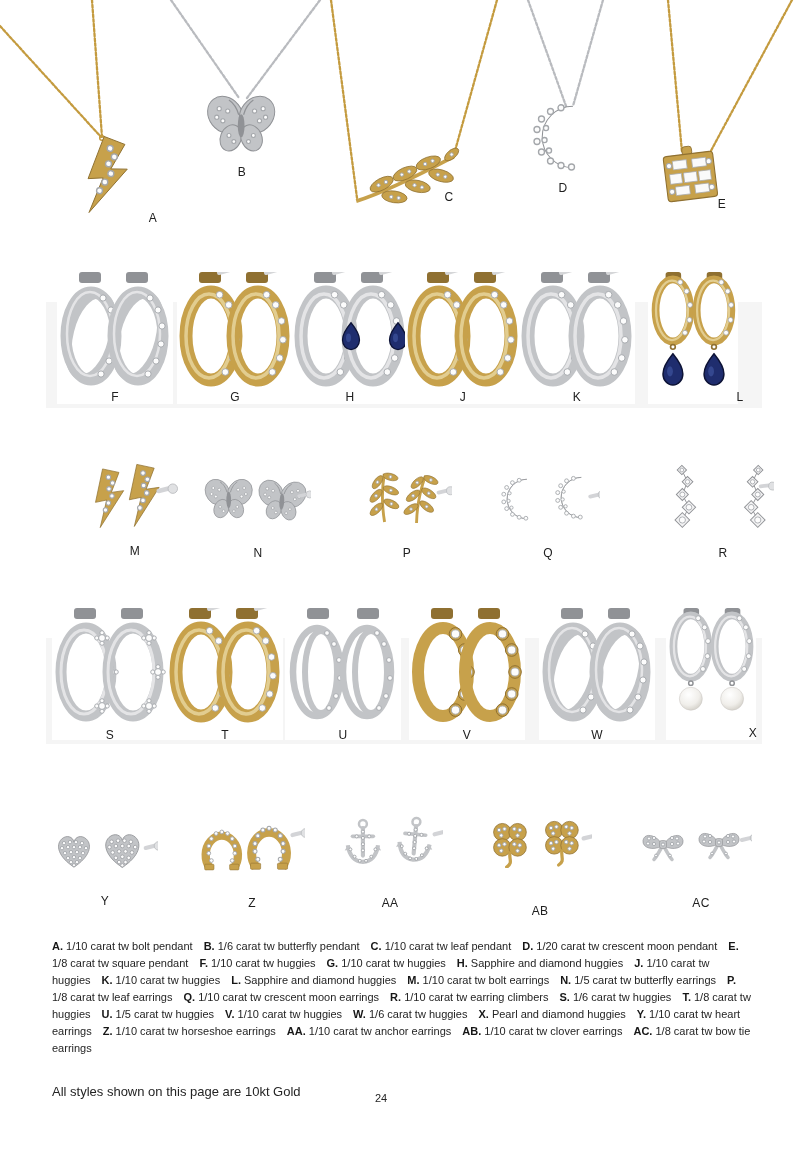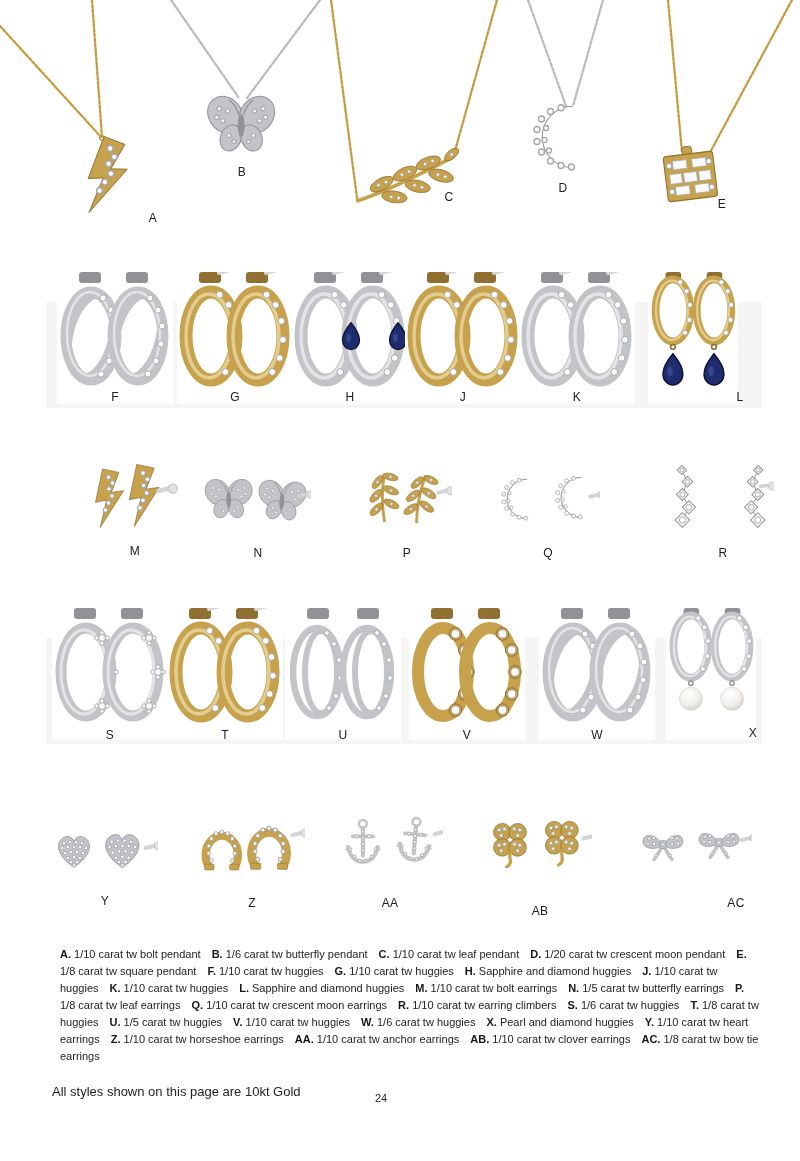--- a/index.html
+++ b/index.html
@@ -4,21 +4,21 @@
 <title>Catalog</title>
 <style>
   html,body{margin:0;padding:0}
   body{width:800px;height:1161px;background:#fff;position:relative;overflow:hidden;
        font-family:"Liberation Sans",sans-serif;color:#242424}
   .band{position:absolute;left:46px;width:716px;height:106px;background:var(--color-band,#f5f5f5)}
   .product{position:absolute;background:#fff;box-sizing:border-box;padding-top:4px;
            display:flex;justify-content:center;align-items:flex-start}
   .product.naked{background:transparent;padding-top:0}
   .plabel{position:absolute;transform:translateX(-50%);font-size:12px;color:#202020;letter-spacing:.3px;white-space:nowrap}
-  .legend{position:absolute;left:52px;top:938px;width:700px;margin:8px;
+  .legend{position:absolute;left:52px;top:938px;width:700px;margin:0;
           font-size:11px;line-height:17px;color:#242424}
   .legend b{font-weight:bold;color:#161616}
   .footnote{position:absolute;left:52px;top:1084px;font-size:13px;color:#242424}
   .pagenum{position:absolute;left:375px;top:1092px;font-size:11px;color:#242424}
   .row1svg{position:absolute;left:0;top:0}
   .gold{--m:var(--color-gold,#c7a14b);--ml:#eedfae;--md:#8f7031}
   .silver{--m:var(--color-silver,#c2c4c7);--ml:#f2f2f3;--md:#909296}
   .dia{fill:#fcfcfc;stroke:#a4a7ab;stroke-width:.9}
   .chain{fill:none;stroke-width:2.3;stroke-dasharray:2.8 2;stroke-linecap:round}
   .gold-ch{stroke:#c49b3f}
@@ -592,17 +592,17 @@
 <span class="plabel" style="left:110px;top:728px">S</span>
 <span class="plabel" style="left:225px;top:728px">T</span>
 <span class="plabel" style="left:343px;top:728px">U</span>
 <span class="plabel" style="left:467px;top:728px">V</span>
 <span class="plabel" style="left:597px;top:728px">W</span>
 <span class="plabel" style="left:753px;top:726px">X</span>
 <span class="plabel" style="left:105px;top:894px">Y</span>
 <span class="plabel" style="left:252px;top:896px">Z</span>
 <span class="plabel" style="left:390px;top:896px">AA</span>
 <span class="plabel" style="left:540px;top:904px">AB</span>
-<span class="plabel" style="left:736px;top:896px">AC</span>
+<span class="plabel" style="left:701px;top:896px">AC</span>
 
 <p class="legend"><b>A.</b><span> 1/10 carat tw bolt pendant</span>  <b>B.</b><span> 1/6 carat tw butterfly pendant</span>  <b>C.</b><span> 1/10 carat tw leaf pendant</span>  <b>D.</b><span> 1/20 carat tw crescent moon pendant</span>  <b>E.</b><span> 1/8 carat tw square pendant</span>  <b>F.</b><span> 1/10 carat tw huggies</span>  <b>G.</b><span> 1/10 carat tw huggies</span>  <b>H.</b><span> Sapphire and diamond huggies</span>  <b>J.</b><span> 1/10 carat tw huggies</span>  <b>K.</b><span> 1/10 carat tw huggies</span>  <b>L.</b><span> Sapphire and diamond huggies</span>  <b>M.</b><span> 1/10 carat tw bolt earrings</span>  <b>N.</b><span> 1/5 carat tw butterfly earrings</span>  <b>P.</b><span> 1/8 carat tw leaf earrings</span>  <b>Q.</b><span> 1/10 carat tw crescent moon earrings</span>  <b>R.</b><span> 1/10 carat tw earring climbers</span>  <b>S.</b><span> 1/6 carat tw huggies</span>  <b>T.</b><span> 1/8 carat tw huggies</span>  <b>U.</b><span> 1/5 carat tw huggies</span>  <b>V.</b><span> 1/10 carat tw huggies</span>  <b>W.</b><span> 1/6 carat tw huggies</span>  <b>X.</b><span> Pearl and diamond huggies</span>  <b>Y.</b><span> 1/10 carat tw heart earrings</span>  <b>Z.</b><span> 1/10 carat tw horseshoe earrings</span>  <b>AA.</b><span> 1/10 carat tw anchor earrings</span>  <b>AB.</b><span> 1/10 carat tw clover earrings</span>  <b>AC.</b><span> 1/8 carat tw bow tie earrings</span></p>
 <div class="footnote">All styles shown on this page are 10kt Gold</div>
 <div class="pagenum">24</div>
 
 </body></html>

